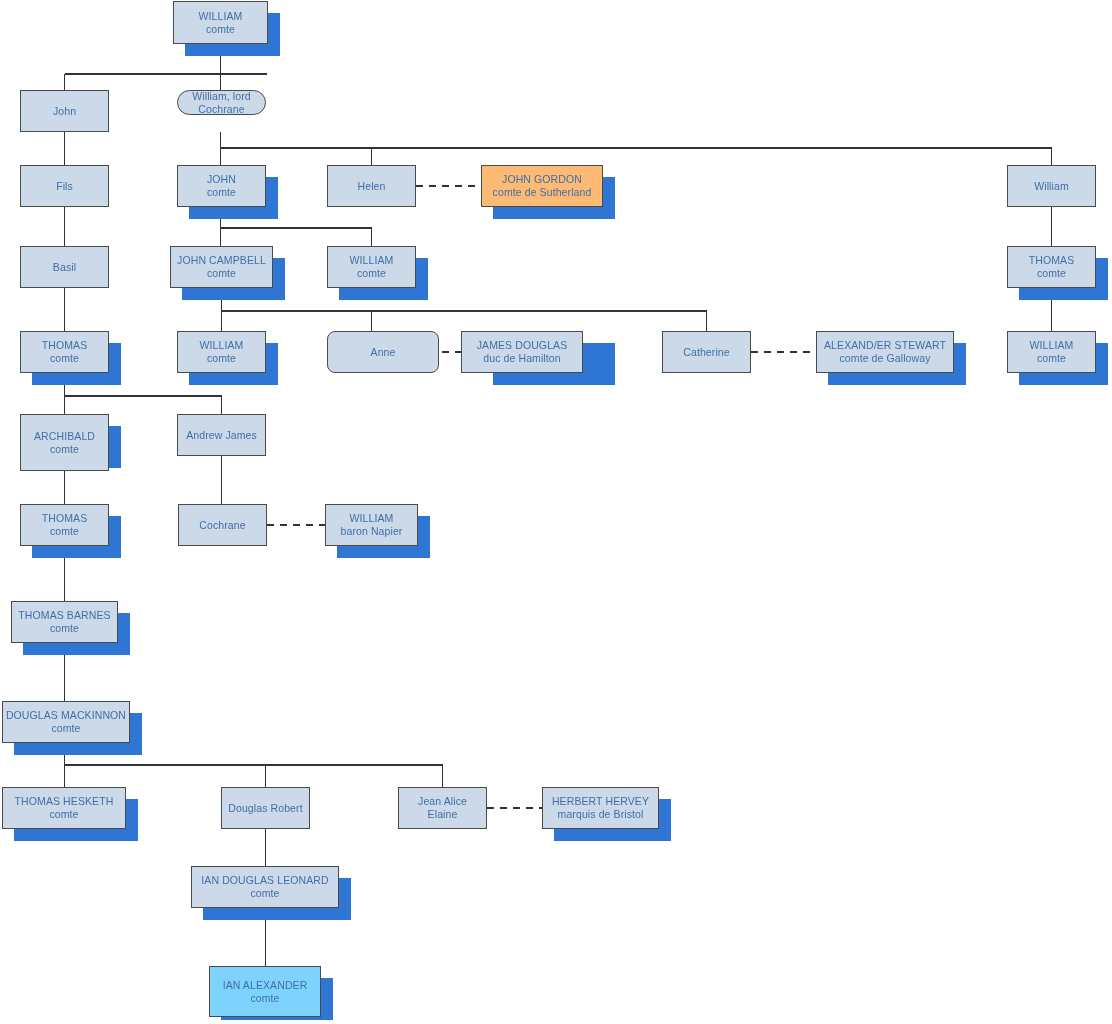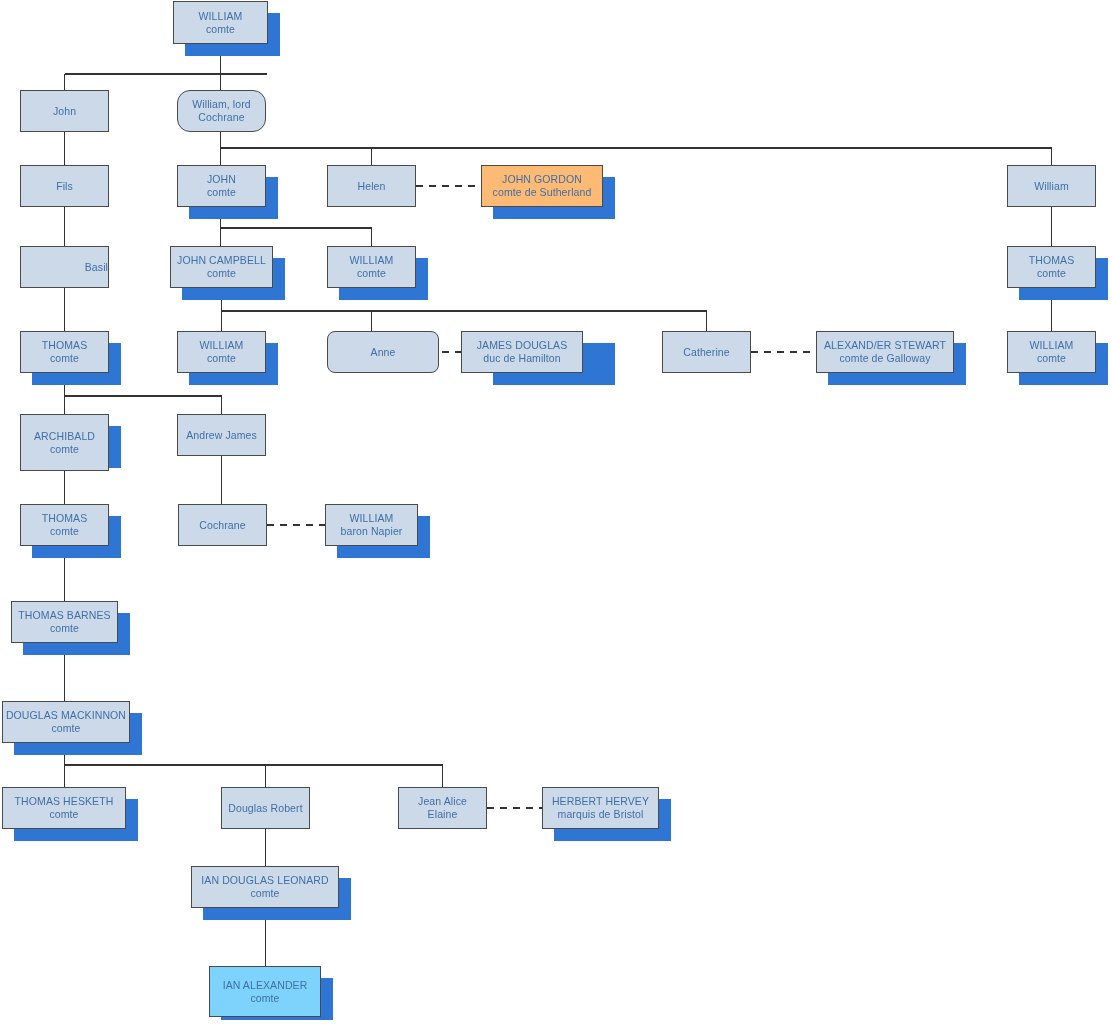--- a/index.html
+++ b/index.html
@@ -110,42 +110,42 @@
       <div class="shadow" style="left: 221px; top: 978px; width: 112px; height: 42px; background: rgb(46, 117, 212);"></div>
     </div>
   <div id="node-layer">
       <div class="node" style="left: 173px; top: 1px; width: 95px; height: 43px; background: rgb(204, 217, 232); border-color: rgb(74, 74, 74); color: rgb(63, 111, 168);">
         <span class="ln1">WILLIAM</span>
         <span class="ln2">comte</span>
       </div>
       <div class="node" style="left: 20px; top: 90px; width: 89px; height: 42px; background: rgb(204, 217, 232); border-color: rgb(74, 74, 74); color: rgb(63, 111, 168);">
         <span class="ln1">John</span>
       </div>
-      <div class="node" style="left: 177px; top: 90px; width: 89px; height: 42px; background: rgb(204, 217, 232); border-color: rgb(74, 74, 74); color: rgb(63, 111, 168); border-radius: 13px;">
+      <div class="node" style="left: 177px; top: 90px; width: 89px; height: 25px; background: rgb(204, 217, 232); border-color: rgb(74, 74, 74); color: rgb(63, 111, 168); border-radius: 13px;">
         <span class="ln1">William, lord</span>
         <span class="ln2">Cochrane</span>
       </div>
       <div class="node" style="left: 20px; top: 165px; width: 89px; height: 42px; background: rgb(204, 217, 232); border-color: rgb(74, 74, 74); color: rgb(63, 111, 168);">
         <span class="ln1">Fils</span>
       </div>
       <div class="node" style="left: 177px; top: 165px; width: 89px; height: 42px; background: rgb(204, 217, 232); border-color: rgb(74, 74, 74); color: rgb(63, 111, 168);">
         <span class="ln1">JOHN</span>
         <span class="ln2">comte</span>
       </div>
       <div class="node" style="left: 327px; top: 165px; width: 89px; height: 42px; background: rgb(204, 217, 232); border-color: rgb(74, 74, 74); color: rgb(63, 111, 168);">
         <span class="ln1">Helen</span>
       </div>
       <div class="node" style="left: 481px; top: 165px; width: 122px; height: 42px; background: #fdba74; border-color: rgb(74, 74, 74); color: rgb(63, 111, 168);">
         <span class="ln1">JOHN GORDON</span>
         <span class="ln2">comte de Sutherland</span>
       </div>
       <div class="node" style="left: 1007px; top: 165px; width: 89px; height: 42px; background: rgb(204, 217, 232); border-color: rgb(74, 74, 74); color: rgb(63, 111, 168);">
         <span class="ln1">William</span>
       </div>
-      <div class="node" style="left: 20px; top: 246px; width: 89px; height: 42px; background: rgb(204, 217, 232); border-color: rgb(74, 74, 74); color: rgb(63, 111, 168); align-items: flex-end;">
+      <div class="node" style="left: 20px; top: 246px; width: 89px; height: 42px; background: rgb(204, 217, 232); border-color: rgb(74, 74, 74); color: rgb(63, 111, 168);">
         <span class="ln1">Basil</span>
       </div>
       <div class="node" style="left: 170px; top: 246px; width: 103px; height: 42px; background: rgb(204, 217, 232); border-color: rgb(74, 74, 74); color: rgb(63, 111, 168);">
         <span class="ln1">JOHN CAMPBELL</span>
         <span class="ln2">comte</span>
       </div>
       <div class="node" style="left: 327px; top: 246px; width: 89px; height: 42px; background: rgb(204, 217, 232); border-color: rgb(74, 74, 74); color: rgb(63, 111, 168);">
         <span class="ln1">WILLIAM</span>
         <span class="ln2">comte</span>
       </div>

